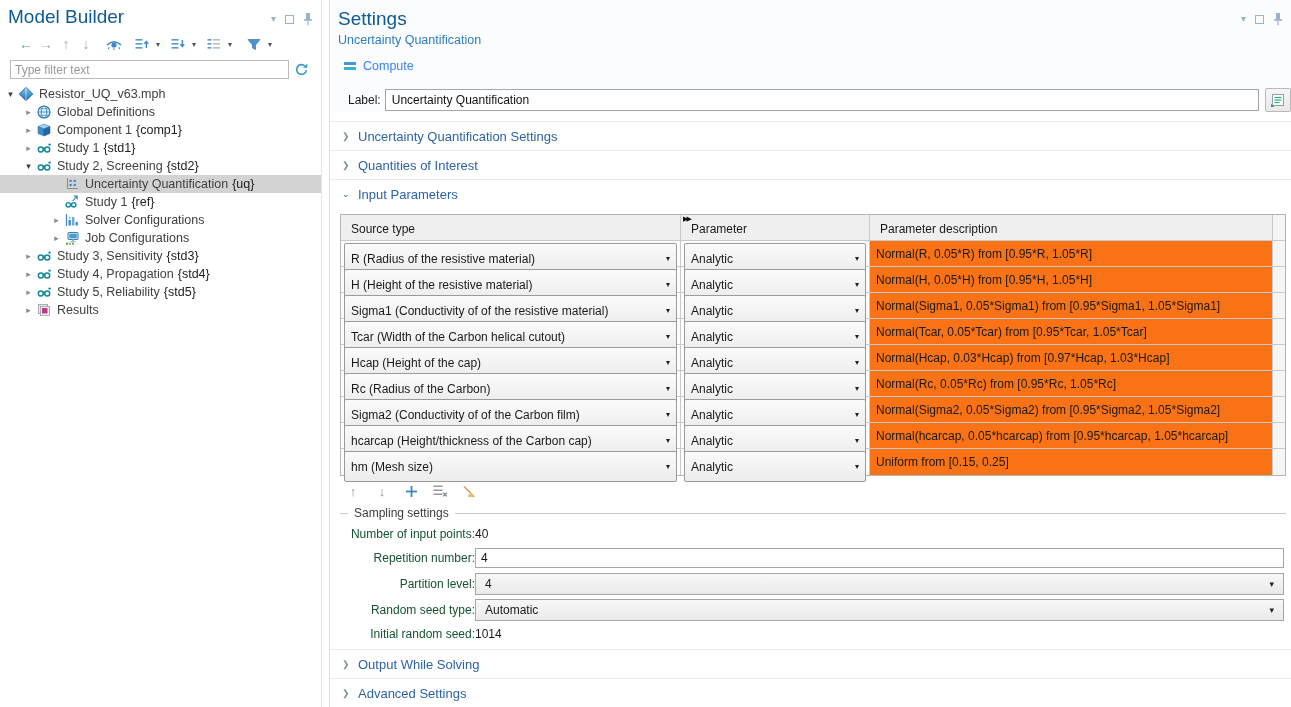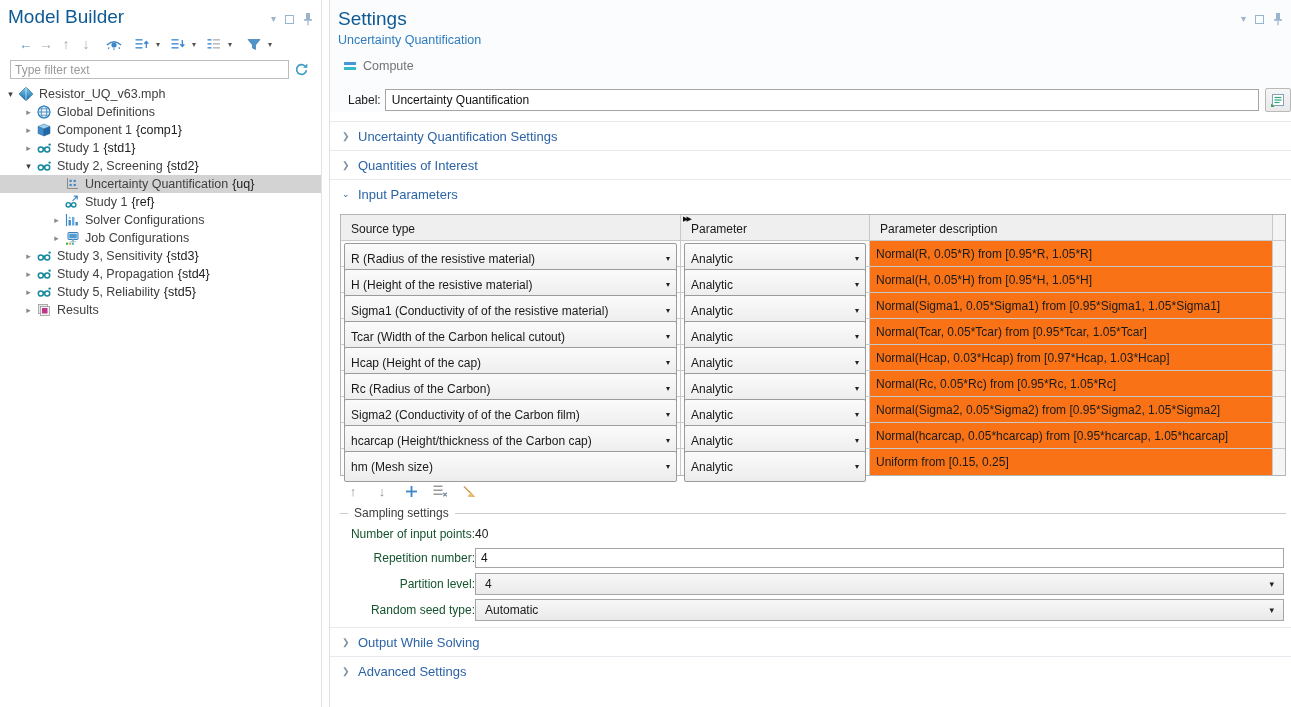--- a/index.html
+++ b/index.html
@@ -38,21 +38,21 @@
   .ttag { margin-left:4px; color:#222; }
 
   
   .settings { position:absolute; left:330px; top:0; width:961px; height:707px; background:#fff; }
   .set-head { position:relative; padding:8px 0 0 8px; background:#fbfcfe; }
   .set-subtitle { font-size:12.5px; color:#2e7cbe; margin-top:3px; }
   .compute-row { display:flex; align-items:center; gap:7px; margin:9px 0 0 6px; height:20px; cursor:default; }
   .ceq { display:inline-flex; flex-direction:column; gap:2px; width:12px; }
   .ceq i { display:block; height:3px; border-radius:0.5px; }
   .ceq .b1 { background:#4596d8; } .ceq .b2 { background:#36b7c8; }
-  .compute-label { font-size:12.5px; color:#737373; }
+  .compute-label { font-size:12.5px; color:#3b82f6; }
   .label-row { display:flex; align-items:center; margin:12px 0 0 10px; height:24px; }
   .label-cap { font-size:12px; width:37px; }
   .label-input { width:880px; height:22px; border:1px solid #a6a6a6; font-size:12px; padding:0 6px;
                  font-family:"Liberation Sans",sans-serif; color:#111; }
   .form-btn { margin-left:6px; width:26px; height:24px; border:1px solid #b9b9b9; border-radius:2px;
               background:linear-gradient(#f6f6f6,#e9e9e9); display:flex; align-items:center; justify-content:center; }
 
   .sect { display:flex; align-items:center; height:29px; border-top:1px solid #e7eaee; padding-left:12px; }
   .sect .sarr { font-size:9px; color:#7f93a6; width:16px; }
   .sect .sarr.open { color:#2c63a6; }
@@ -629,20 +629,24 @@
             <span class="cv">▾</span>
           </div>
         </div>
         <div class="srow">
           <span class="slabel">Random seed type:</span>
           <div class="sselect">
             <span>Automatic</span>
             <span class="cv">▾</span>
           </div>
         </div>
+        <div class="srow short">
+          <span class="slabel">Initial random seed:</span>
+          <span class="sval">1014</span>
+        </div>
       </div>
 
       <div class="sect">
         <span class="sarr">❯</span>
         <span class="stext">Output While Solving</span>
       </div>
       <div class="sect">
         <span class="sarr">❯</span>
         <span class="stext">Advanced Settings</span>
       </div>

